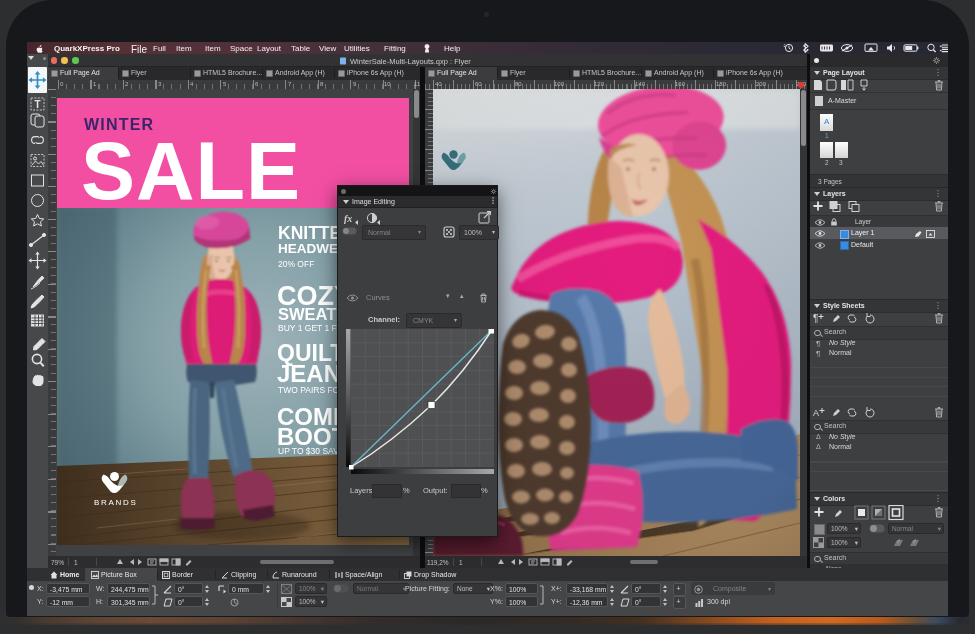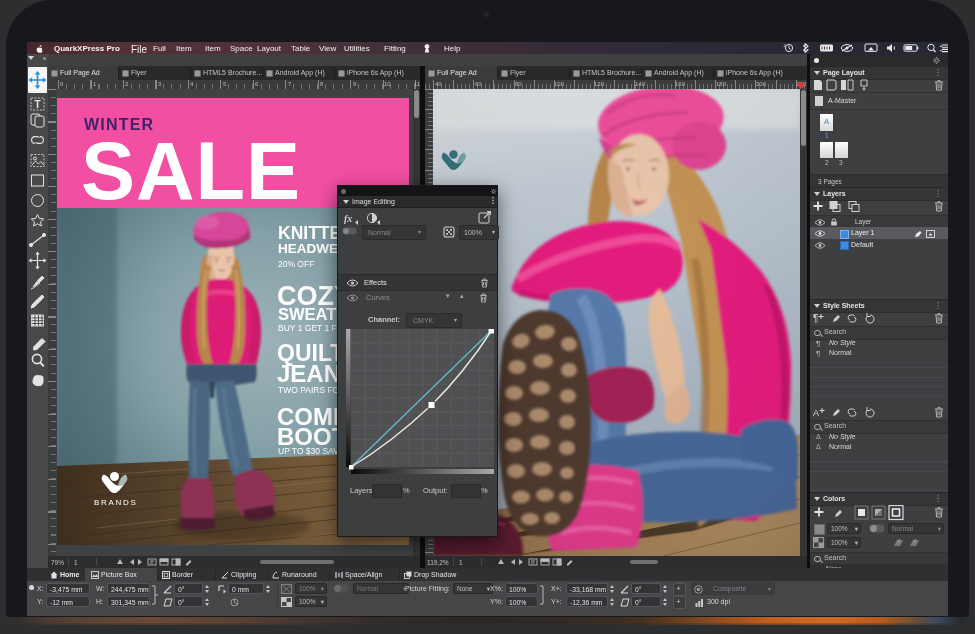--- a/index.html
+++ b/index.html
@@ -808,20 +808,29 @@
         <div class="t" style="right:4px;top:2.5px;font-size:6px;color:#828286;">▾</div>
       </div>
       <svg class="abs" style="left:668px;top:30px" width="9" height="9" viewBox="0 0 9 9" fill="#c8c8ca">
           <rect x="0.5" y="5" width="2" height="4"></rect>
           <rect x="3.25" y="3" width="2" height="6"></rect>
           <rect x="6" y="1" width="2" height="8"></rect>
         </svg>
       <div class="t" style="left:680px;top:30px;font-size:7px;color:#d8d8da;">300 dpi</div>
     </div>
 
+    <div id="titlebar" class="abs" style="left:21px;top:12px;width:759px;height:12px;background:#323234;border-bottom:1px solid #232325;">
+      <div class="abs" style="left:2.5px;top:3px;width:6.6px;height:6.6px;border-radius:50%;background:#ed6b5f;"></div>
+      <div class="abs" style="left:13px;top:3px;width:6.6px;height:6.6px;border-radius:50%;background:#f5bf4f;"></div>
+      <div class="abs" style="left:24px;top:3px;width:6.6px;height:6.6px;border-radius:50%;background:#62c554;"></div>
+      <svg class="abs" style="left:291px;top:2.5px" width="8" height="8" viewBox="0 0 8 8">
+          <rect x="1" y="0.5" width="6" height="7" rx="0.8" fill="#7db3e8"></rect>
+        </svg>
+      <div class="t" style="left:302px;top:2.5px;font-size:7.5px;color:#c9c9c9;">WinterSale-Multi-Layouts.qxp : Flyer</div>
+    </div>
 
     <div id="imgedit" class="abs" style="left:310px;top:143px;width:161px;height:352px;background:#3d3e40;z-index:50;box-shadow:0 6px 18px rgba(0,0,0,0.55);border:1px solid #1a1a1c;box-sizing:border-box;">
       <div class="abs" style="left:0;top:0;width:159px;height:10px;background:#141416;">
         <div class="abs" style="left:3px;top:2.5px;width:5px;height:5px;border-radius:50%;background:#6a6a6c;"></div>
         <svg class="abs" style="left:152px;top:1.5px" width="7" height="7" viewBox="0 0 9 9">
             <path d="M4.5 1v1M4.5 7v1M1 4.5h1M7 4.5h1M2 2l.7.7M6.3 6.3l.7.7M7 2l-.7.7M2.7 6.3L2 7" stroke="#aaa" stroke-width="0.9"></path>
             <circle cx="4.5" cy="4.5" r="1.7" fill="none" stroke="#aaa" stroke-width="1"></circle>
           </svg>
       </div>
       <div class="abs" style="left:0;top:10px;width:159px;height:11px;background:#2b2b2d;border-bottom:1px solid #202022;">
@@ -850,30 +859,20 @@
           <rect x="1" y="1" width="10" height="10" rx="2" fill="none" stroke="#cfcfcf" stroke-width="1.1"></rect>
           <circle cx="4" cy="4" r="1.1" fill="#cfcfcf"></circle>
           <circle cx="8" cy="4" r="1.1" fill="#cfcfcf"></circle>
           <circle cx="4" cy="8" r="1.1" fill="#cfcfcf"></circle>
           <circle cx="8" cy="8" r="1.1" fill="#cfcfcf"></circle>
           <circle cx="6" cy="6" r="1.1" fill="#cfcfcf"></circle>
         </svg>
       <div class="abs" style="left:121px;top:39px;width:38px;height:13px;background:#353537;border:1px solid #2a2a2c;border-radius:2px;">
         <div class="t" style="left:4px;top:2.5px;font-size:7px;color:#bdbdbf;">100%</div>
         <div class="t" style="right:3px;top:2px;font-size:6px;color:#bdbdbf;">▾</div>
-      </div>
-      <div class="abs" style="left:0;top:88px;width:159px;height:15px;background:#333436;border-top:1px solid #2a2a2c;border-bottom:1px solid #2a2a2c;">
-        <svg class="abs" style="left:8px;top:4px" width="13" height="8" viewBox="0 0 13 8">
-            <path d="M1 4q5.5-6 11 0q-5.5 6-11 0z" fill="none" stroke="#d0d0d2" stroke-width="1"></path>
-            <circle cx="6.5" cy="4" r="1.6" fill="#d0d0d2"></circle>
-          </svg>
-        <div class="t" style="left:26px;top:3px;font-size:7.5px;color:#e0e0e0;">Effects</div>
-        <svg class="abs" style="left:142px;top:3px" width="9" height="10" viewBox="0 0 9 10" stroke="#b8b8ba" fill="none" stroke-width="0.9">
-            <path d="M1.5 2.5h6M3 2.5V1h3v1.5M2 2.5l.6 6.5h3.8l.6-6.5M3.6 4v3.4M5.4 4v3.4"></path>
-          </svg>
       </div>
       <div class="abs" style="left:0;top:104px;width:135px;height:15px;">
         <svg class="abs" style="left:8px;top:4px" width="13" height="8" viewBox="0 0 13 8">
             <path d="M1 4q5.5-6 11 0q-5.5 6-11 0z" fill="none" stroke="#929294" stroke-width="1"></path>
             <circle cx="6.5" cy="4" r="1.6" fill="#929294"></circle>
           </svg>
         <div class="t" style="left:28px;top:3px;font-size:7.5px;color:#8e8e90;">Curves</div>
         <div class="t" style="left:108px;top:2px;font-size:7px;color:#aaa;">▾</div>
         <div class="t" style="left:122px;top:2px;font-size:7px;color:#aaa;">▴</div>
         <svg class="abs" style="left:141px;top:3px" width="9" height="10" viewBox="0 0 9 10" stroke="#b8b8ba" fill="none" stroke-width="0.9">

